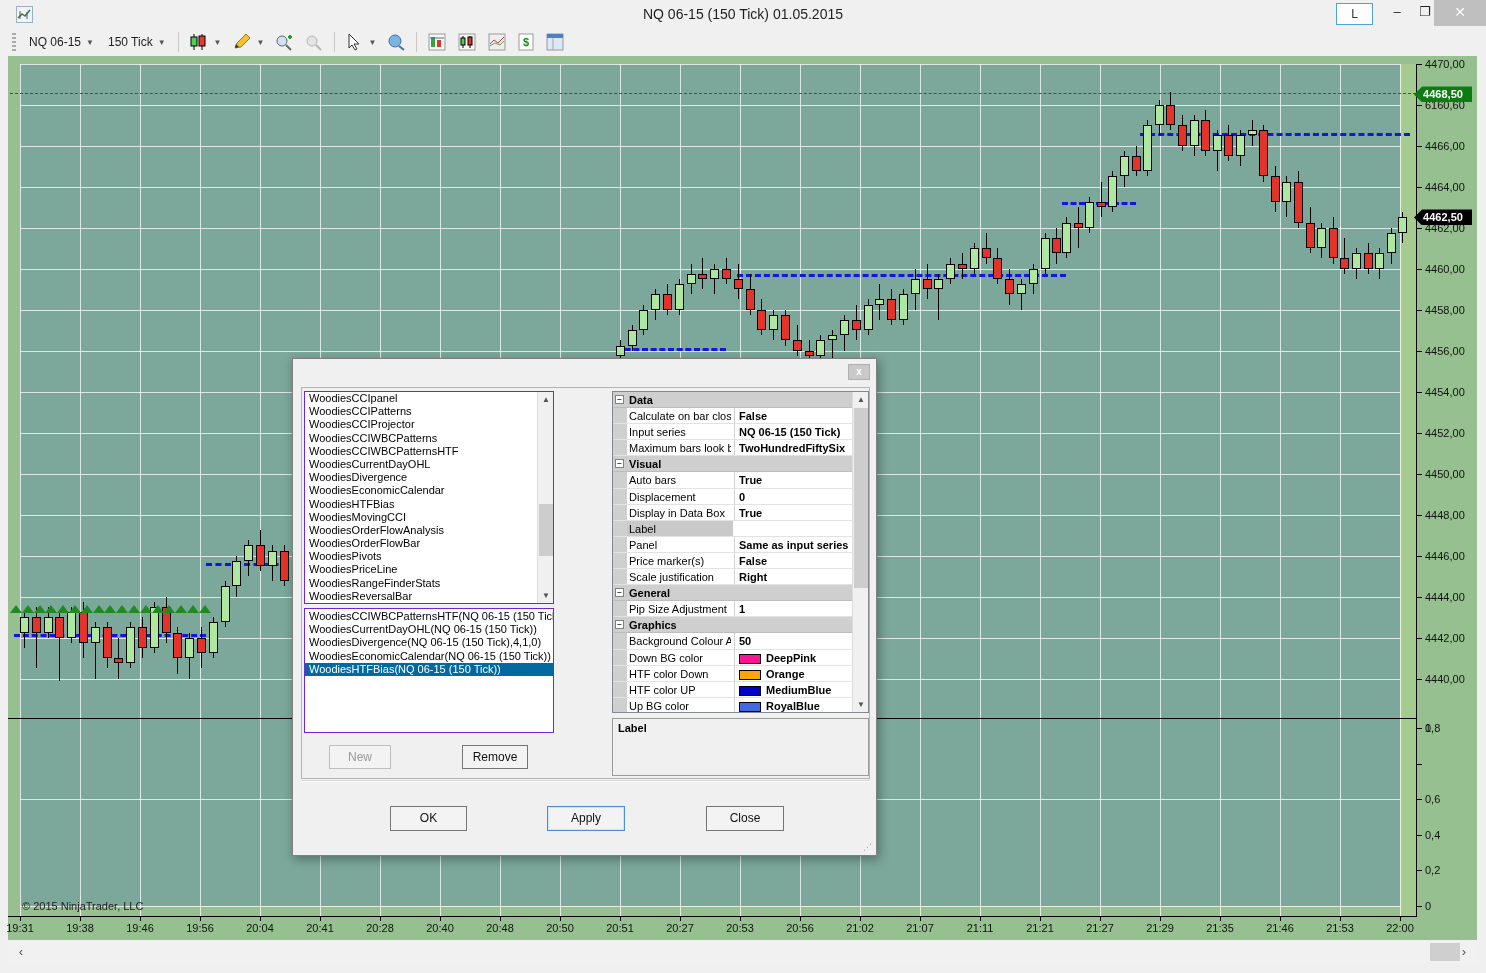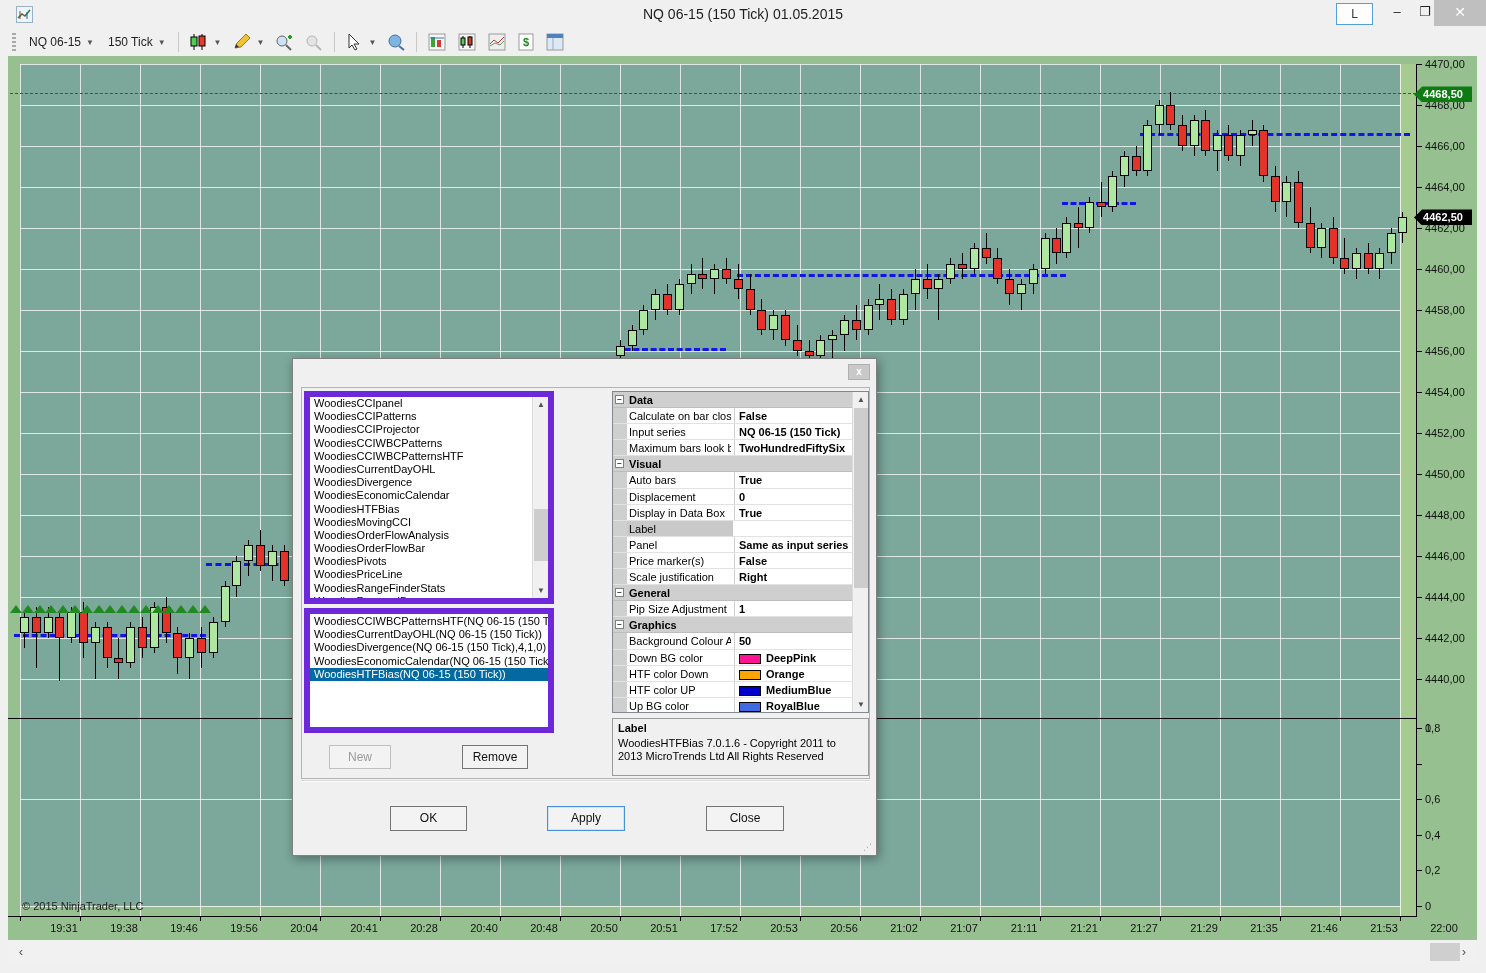--- a/index.html
+++ b/index.html
@@ -39,21 +39,21 @@
   #plot1 { left:20px; top:8px; width:1380px; height:654px; }
   #plot2 { left:20px; top:663px; width:1380px; height:187px; }
   #curbar-band { position:absolute; left:1400px; top:8px; width:17px; height:852px; background:#a5cb90; }
   .divider { position:absolute; left:8px; width:1409px; height:1px; background:#000; }
   #axis-line { position:absolute; left:1416px; top:8px; width:1px; height:852px; background:#000; }
   .gridv { position:absolute; top:8px; width:1px; height:852px; background:rgba(255,255,255,0.75); }
   .gridh { position:absolute; height:1px; background:rgba(255,255,255,0.75); }
   .price-tick { position:absolute; left:1417px; width:5px; height:1px; background:#000; }
   .price-label { position:absolute; left:1425px; font-size:11px; color:#111; }
   .time-tick { position:absolute; width:1px; height:4px; top:861px; background:#000; }
-  .time-label { position:absolute; top:866px; font-size:11px; color:#111; transform:translateX(-50%);margin-left:44px; }
+  .time-label { position:absolute; top:866px; font-size:11px; color:#111; transform:translateX(-50%); }
   #copyright { position:absolute; left:22px; top:844px; font-size:11px; color:#222; }
   .candle-wick { position:absolute; width:1px; background:#000; }
   .candle-body { position:absolute; width:9px; border:1px solid #000; }
   .up   { background:#aee8a0; }
   .down { background:#e63329; }
   .dash-line { position:absolute; height:0; border-top:3px dashed #1414e6; }
   #dayhigh-line { position:absolute; height:0; border-top:1px dashed #0a7a0a; }
   .tri { position:absolute; width:0; height:0; border-left:6px solid transparent;
     border-right:6px solid transparent; border-bottom:8px solid #1f8a1f; }
   .badge { position:absolute; left:1414px; width:58px; height:16px; color:#fff; font-size:11px;
@@ -70,21 +70,21 @@
 
   
   #dialog { position:absolute; left:292px; top:358px; width:585px; height:498px; background:#f0f0f0;
     border:1px solid #808080; box-shadow:2px 3px 10px rgba(0,0,0,0.35); font-size:11px; }
   #dlg-title { position:absolute; left:0; top:0; width:100%; height:26px; text-align:center;
     font-size:13px; color:#222; line-height:26px; }
   #dlg-close { position:absolute; right:6px; top:5px; width:22px; height:16px; background:#c9c9c9;
     border:1px solid #b0b0b0; color:#fff; font-size:10px; font-weight:bold; text-align:center; line-height:14px; }
   #dlg-client { position:absolute; left:8px; top:28px; width:569px; height:392px;
     border:1px solid #b4b4b4; background:#f0f0f0; }
-  .listbox { position:absolute; background:#fff; border:6px solid #6d28d9; overflow:hidden; }
+  .listbox { position:absolute; background:#fff; border:1px solid #6d28d9; overflow:hidden; }
   #list-available { left:2px; top:3px; width:250px; height:213px; }
   #list-applied { left:2px; top:220px; width:250px; height:125px; padding-top:1px; }
   .list-item { height:13.2px; line-height:13.2px; padding-left:4px; white-space:nowrap; overflow:hidden; color:#000; }
   .list-item.selected { background:#0369a1; color:#fff; }
   .vscroll { position:absolute; right:0; top:0; width:16px; height:100%; background:#f0f0f0; border-left:1px solid #dcdcdc; }
   .vs-arrow { position:absolute; left:0; width:16px; height:15px; text-align:center; line-height:15px; color:#505050; font-size:8px; }
   .vs-thumb { position:absolute; left:1px; width:14px; background:#cdcdcd; }
   .dlg-btn { position:absolute; background:#f3f3f3; border:1px solid #757575; text-align:center;
     font-size:12px; color:#111; }
   #btn-new { left:27px; top:357px; width:62px; height:24px; line-height:22px; color:#9a9a9a; border-color:#c0c0c0; }
@@ -493,21 +493,21 @@
         <div class="tri" style="left: 187px; top: 549px;"></div>
         <div class="tri" style="left: 198.8px; top: 549px;"></div>
       </div>
     <div class="divider" style="top:662px"></div>
     <div class="divider" style="top:860px"></div>
     <div id="axis-line"></div>
     <div id="axis-layer">
         <div class="price-tick" style="top: 7.7px;"></div>
         <div class="price-label" style="top: 1.7px;">4470,00</div>
         <div class="price-tick" style="top: 48.7px;"></div>
-        <div class="price-label" style="top: 42.7px;">4468,00</div>
+        <div class="price-label" style="top: 42.7px;">6160,60</div>
         <div class="price-tick" style="top: 89.7px;"></div>
         <div class="price-label" style="top: 83.7px;">4466,00</div>
         <div class="price-tick" style="top: 130.7px;"></div>
         <div class="price-label" style="top: 124.7px;">4464,00</div>
         <div class="price-tick" style="top: 171.7px;"></div>
         <div class="price-label" style="top: 165.7px;">4462,00</div>
         <div class="price-tick" style="top: 212.7px;"></div>
         <div class="price-label" style="top: 206.7px;">4460,00</div>
         <div class="price-tick" style="top: 253.7px;"></div>
         <div class="price-label" style="top: 247.7px;">4458,00</div>
@@ -559,21 +559,21 @@
         <div class="time-label" style="left: 380px;">20:28</div>
         <div class="time-tick" style="left: 440px;"></div>
         <div class="time-label" style="left: 440px;">20:40</div>
         <div class="time-tick" style="left: 500px;"></div>
         <div class="time-label" style="left: 500px;">20:48</div>
         <div class="time-tick" style="left: 560px;"></div>
         <div class="time-label" style="left: 560px;">20:50</div>
         <div class="time-tick" style="left: 620px;"></div>
         <div class="time-label" style="left: 620px;">20:51</div>
         <div class="time-tick" style="left: 680px;"></div>
-        <div class="time-label" style="left: 680px;">17:52</div>
+        <div class="time-label" style="left: 680px;">20:27</div>
         <div class="time-tick" style="left: 740px;"></div>
         <div class="time-label" style="left: 740px;">20:53</div>
         <div class="time-tick" style="left: 800px;"></div>
         <div class="time-label" style="left: 800px;">20:56</div>
         <div class="time-tick" style="left: 860px;"></div>
         <div class="time-label" style="left: 860px;">21:02</div>
         <div class="time-tick" style="left: 920px;"></div>
         <div class="time-label" style="left: 920px;">21:07</div>
         <div class="time-tick" style="left: 980px;"></div>
         <div class="time-label" style="left: 980px;">21:11</div>
@@ -739,21 +739,20 @@
             </div>
           </div>
         <div id="pg-scroll">
           <div class="vs-arrow" style="top:0">▲</div>
           <div class="vs-thumb" style="top:16px;height:180px"></div>
           <div class="vs-arrow" style="bottom:0">▼</div>
         </div>
       </div>
       <div id="desc-box">
         <div id="desc-title">Label</div>
-        <div id="desc-body">WoodiesHTFBias 7.0.1.6  - Copyright 2011 to 2013 MicroTrends Ltd All Rights Reserved</div>
       </div>
     </div>
     <div id="dlg-sep"></div>
     <div class="dlg-action" id="btn-ok">OK</div>
     <div class="dlg-action" id="btn-apply">Apply</div>
     <div class="dlg-action" id="btn-close-dlg">Close</div>
     <div id="dlg-grip">⋰</div>
   </div>
 
 </div>

